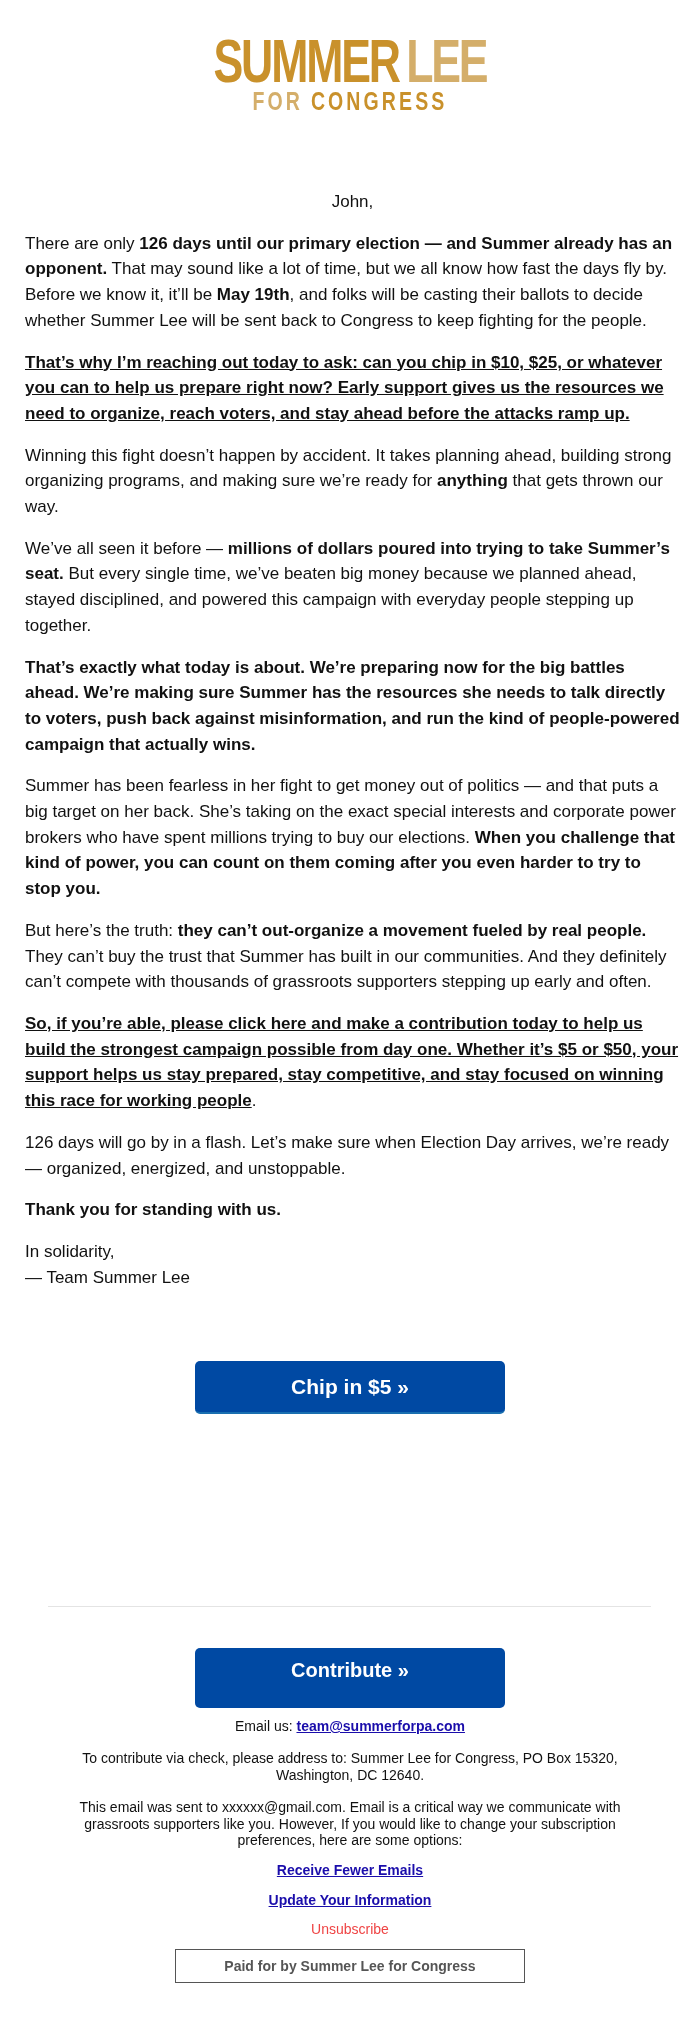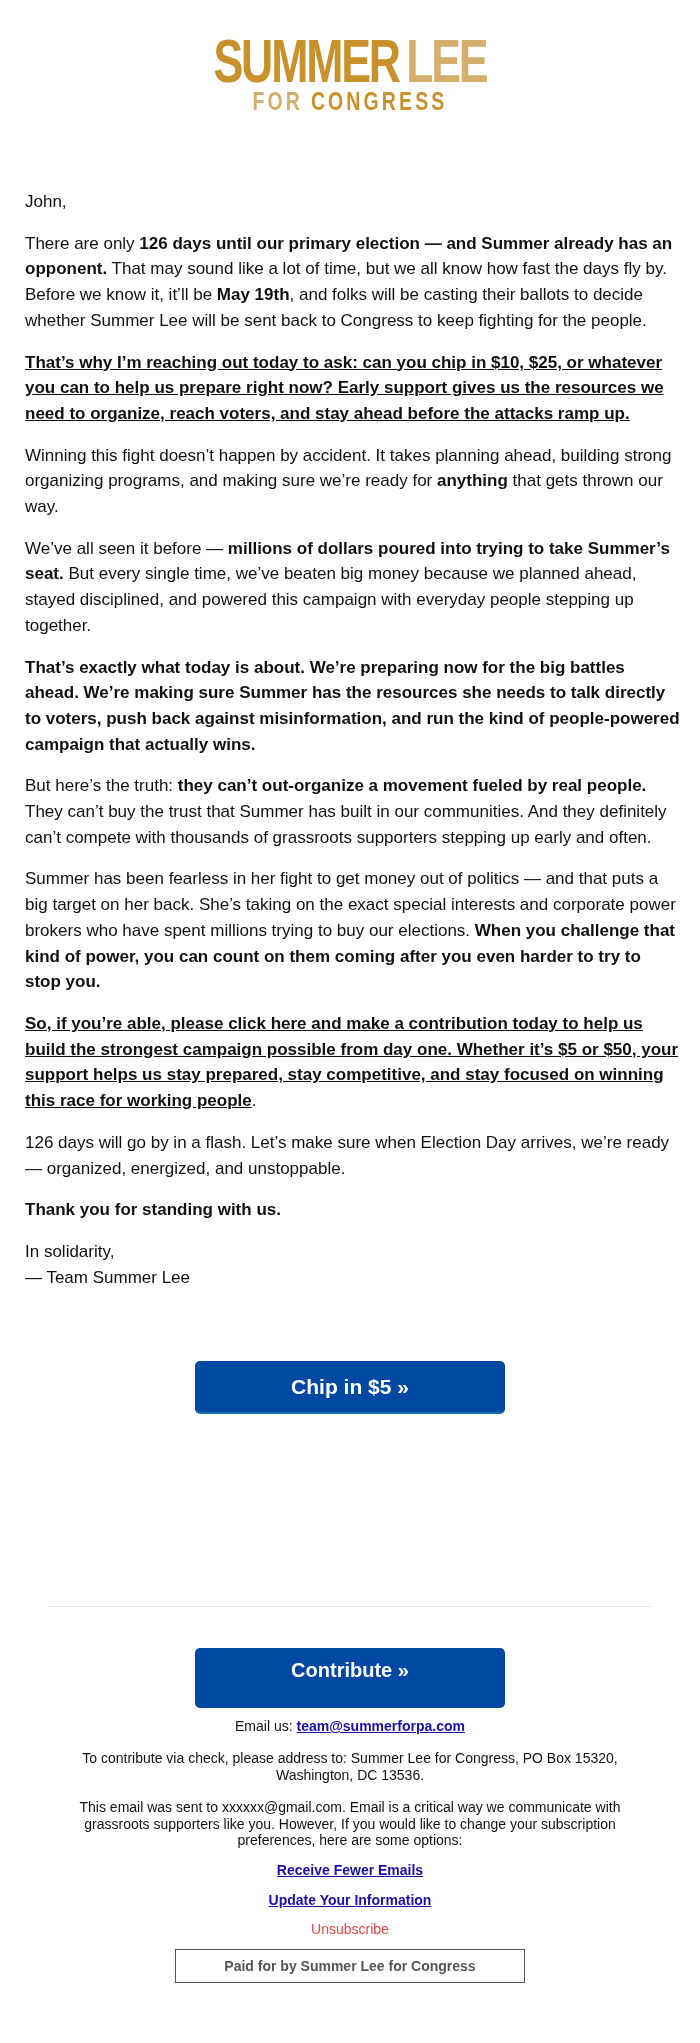--- a/index.html
+++ b/index.html
@@ -20,21 +20,21 @@
       transform: scaleX(0.78); transform-origin: 350px 0;
     }
     .gold-dark { color: #C9912B; }
     .gold-light { color: #D4AE6A; }
 
     .body-copy {
       position: absolute; left: 25px; top: 189px; width: 655px;
       font-size: 17px; line-height: 25.7px; color: #111111;
     }
     .body-copy p { margin: 0 0 16px 0; }
-    .body-copy p.greeting { margin-bottom: 16px; }
+    .body-copy p.greeting { margin-bottom: 16px; text-align: center; }
     .body-copy b { font-weight: bold; }
     .body-copy .ul { text-decoration: underline; font-weight: bold; color: #111111; cursor: pointer; }
     .body-copy .signoff { margin-top: 0; }
 
     .btn {
       position: absolute; left: 195px; width: 310px;
       background: #0049A3; color: #ffffff; text-align: center;
       font-weight: bold; border-radius: 5px; cursor: pointer;
       font-family: "Liberation Sans", sans-serif;
     }
@@ -71,42 +71,42 @@
 </div>
 
 <div class="body-copy">
   <p class="greeting">John,</p>
   <div id="paragraphs">
       <p><span>There are only </span><b>126 days until our primary election — and Summer already has an opponent.</b><span> That may sound like a lot of time, but we all know how fast the days fly by. Before we know it, it’ll be </span><b>May 19th</b><span>, and folks will be casting their ballots to decide whether Summer Lee will be sent back to Congress to keep fighting for the people.</span></p>
       <p><a class="ul">That’s why I’m reaching out today to ask: can you chip in $10, $25, or whatever you can to help us prepare right now? Early support gives us the resources we need to organize, reach voters, and stay ahead before the attacks ramp up.</a></p>
       <p><span>Winning this fight doesn’t happen by accident. It takes planning ahead, building strong organizing programs, and making sure we’re ready for </span><b>anything</b><span> that gets thrown our way.</span></p>
       <p><span>We’ve all seen it before — </span><b>millions of dollars poured into trying to take Summer’s seat.</b><span> But every single time, we’ve beaten big money because we planned ahead, stayed disciplined, and powered this campaign with everyday people stepping up together.</span></p>
       <p><b>That’s exactly what today is about. We’re preparing now for the big battles ahead. We’re making sure Summer has the resources she needs to talk directly to voters, push back against misinformation, and run the kind of people-powered campaign that actually wins.</b></p>
+      <p><span>Summer has been fearless in her fight to get money out of politics — and that puts a big target on her back. She’s taking on the exact special interests and corporate power brokers who have spent millions trying to buy our elections. </span><b>When you challenge that kind of power, you can count on them coming after you even harder to try to stop you.</b></p>
       <p><span>But here’s the truth: </span><b>they can’t out-organize a movement fueled by real people.</b><span> They can’t buy the trust that Summer has built in our communities. And they definitely can’t compete with thousands of grassroots supporters stepping up early and often.</span></p>
-      <p><span>Summer has been fearless in her fight to get money out of politics — and that puts a big target on her back. She’s taking on the exact special interests and corporate power brokers who have spent millions trying to buy our elections. </span><b>When you challenge that kind of power, you can count on them coming after you even harder to try to stop you.</b></p>
       <p><a class="ul">So, if you’re able, please click here and make a contribution today to help us build the strongest campaign possible from day one. Whether it’s $5 or $50, your support helps us stay prepared, stay competitive, and stay focused on winning this race for working people</a><span>.</span></p>
       <p><span>126 days will go by in a flash. Let’s make sure when Election Day arrives, we’re ready — organized, energized, and unstoppable.</span></p>
       <p><b>Thank you for standing with us.</b></p>
     </div>
   <div class="signoff">
     <div>In solidarity,</div>
     <div>— Team Summer Lee</div>
   </div>
 </div>
 
 <a class="btn btn-chip">Chip in $5 »</a>
 
 <div class="divider"></div>
 
 <a class="btn btn-contribute">Contribute »</a>
 
 <div class="footer f-email">
   <span>Email us: </span><a>team@summerforpa.com</a>
 </div>
-<div class="footer f-check">To contribute via check, please address to: Summer Lee for Congress, PO Box 15320, Washington, DC 13536.</div>
+<div class="footer f-check">To contribute via check, please address to: Summer Lee for Congress, PO Box 15320, Washington, DC 12640.</div>
 <div class="footer f-sent">This email was sent to xxxxxx@gmail.com. Email is a critical way we communicate with grassroots supporters like you. However, If you would like to change your subscription preferences, here are some options:</div>
 <div class="footer f-fewer">
   <a>Receive Fewer Emails</a>
 </div>
 <div class="footer f-update">
   <a>Update Your Information</a>
 </div>
 <div class="footer f-unsub">Unsubscribe</div>
 
 <div class="paid">Paid for by Summer Lee for Congress</div>

